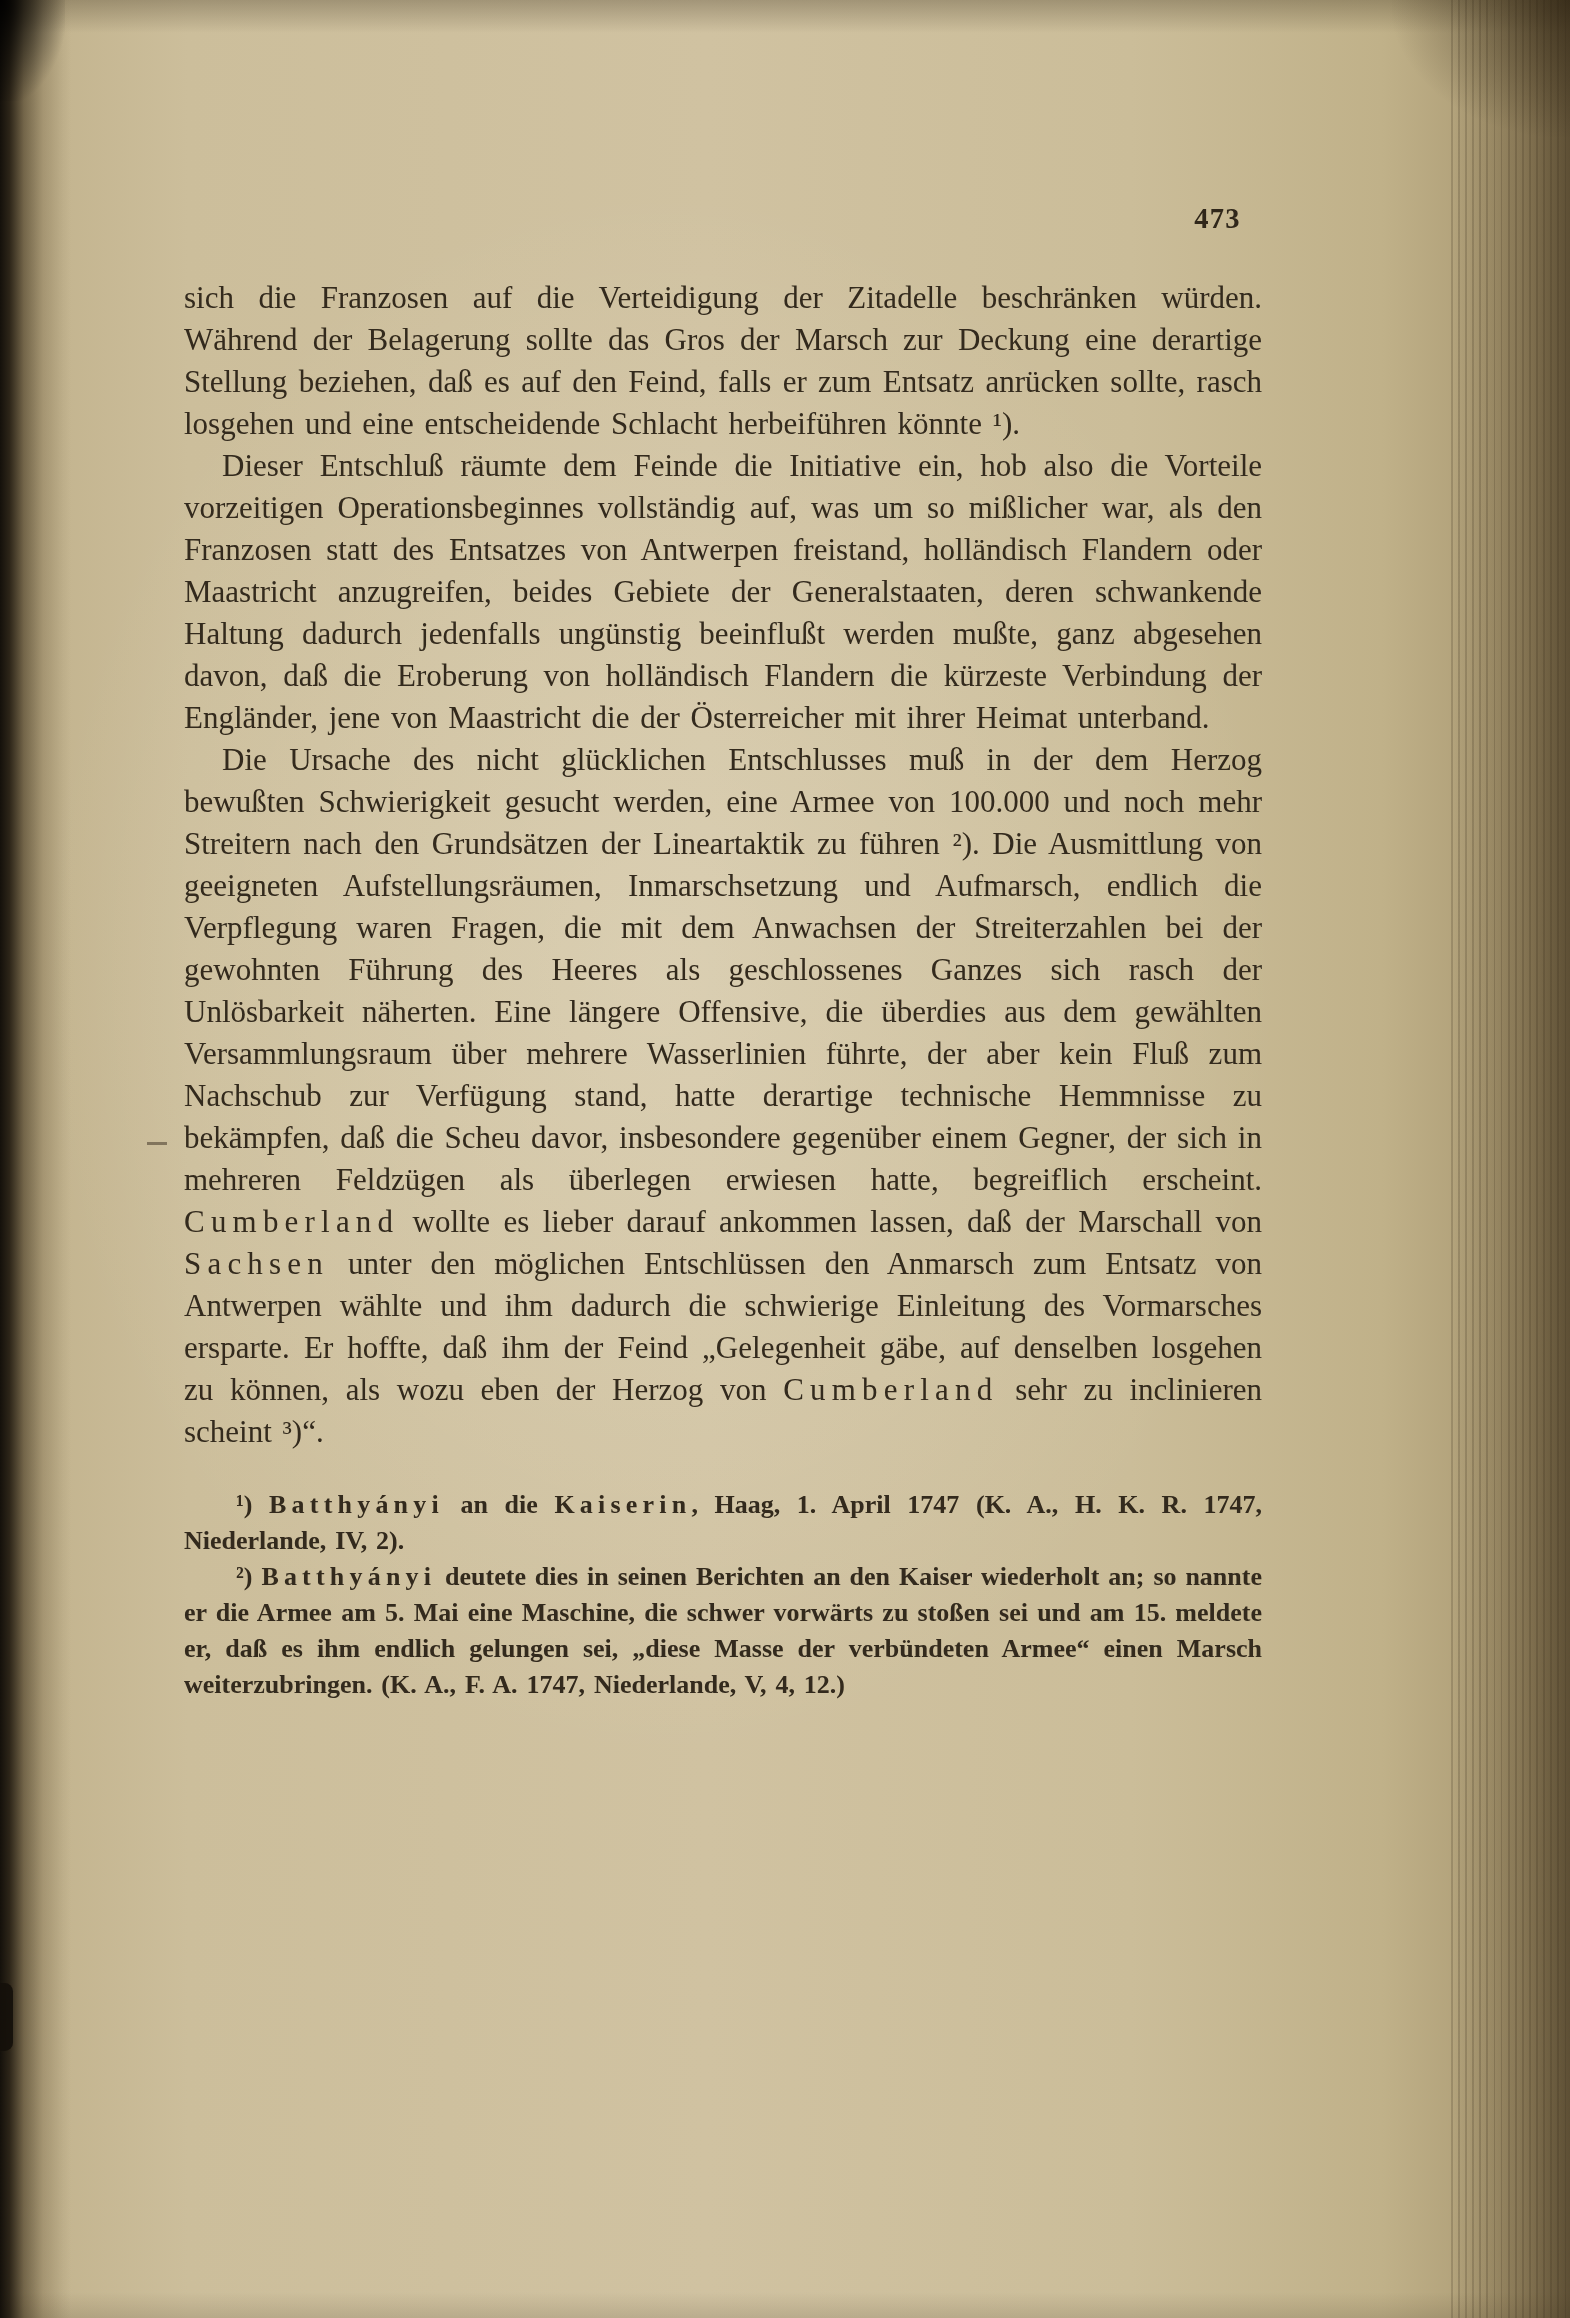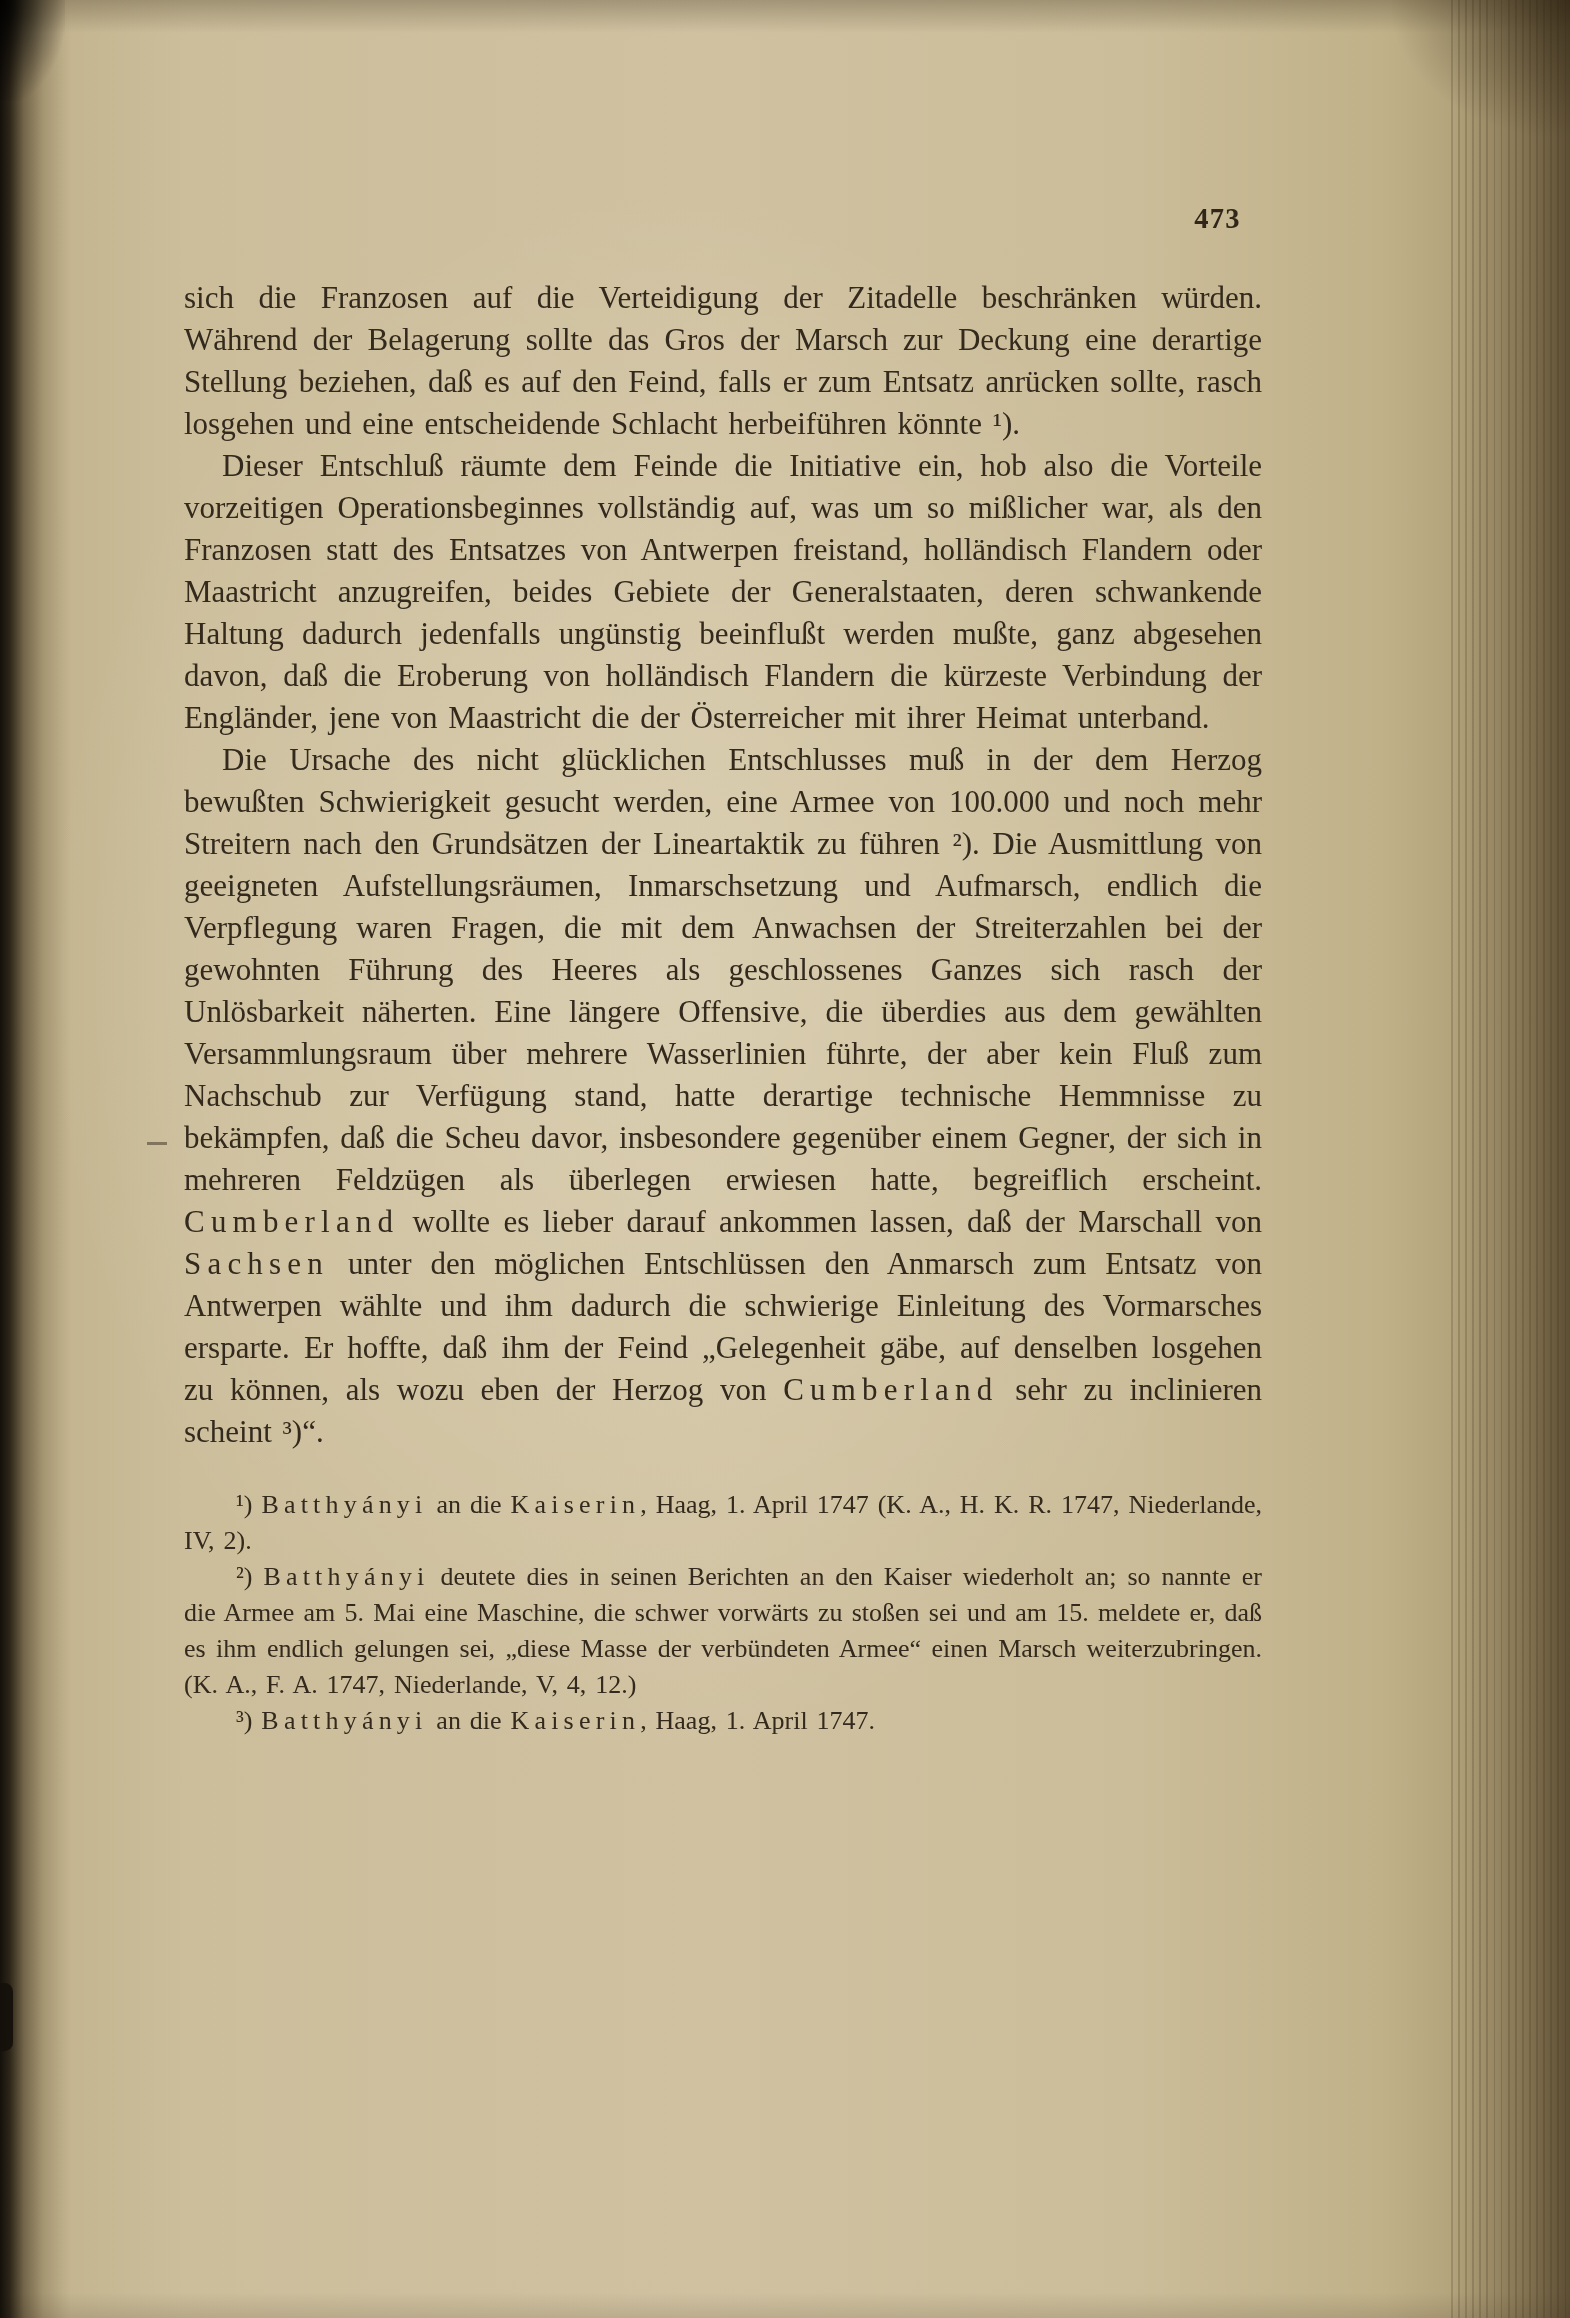--- a/index.html
+++ b/index.html
@@ -114,20 +114,21 @@
   .footnotes {
     margin-top: 34px;
     font-size: 26px;
     line-height: 36px;
   }
   .fnote {
     margin: 0;
     text-indent: 52px;
     text-align: justify;
     word-spacing: 2.4px;
+    font-weight: bold;
   }
 </style>
 </head>
 <body>
 
 <div class="scan">
   <div class="vignette"></div>
   <div class="spine"></div>
   <div class="corner-tl"></div>
   <div class="edge-right"></div>
@@ -139,17 +140,16 @@
 
   <div class="textblock">
     <div>
         <p class="para"><span>sich die Franzosen auf die Verteidigung der Zitadelle beschränken würden. Während der Belagerung sollte das Gros der Marsch zur Deckung eine derartige Stellung beziehen, daß es auf den Feind, falls er zum Entsatz anrücken sollte, rasch losgehen und eine entscheidende Schlacht herbeiführen könnte ¹).</span></p>
         <p class="para indent"><span>Dieser Entschluß räumte dem Feinde die Initiative ein, hob also die Vorteile vorzeitigen Operationsbeginnes vollständig auf, was um so mißlicher war, als den Franzosen statt des Entsatzes von Antwerpen freistand, holländisch Flandern oder Maastricht anzugreifen, beides Gebiete der Generalstaaten, deren schwankende Haltung dadurch jedenfalls ungünstig beeinflußt werden mußte, ganz abgesehen davon, daß die Eroberung von holländisch Flandern die kürzeste Verbindung der Engländer, jene von Maastricht die der Österreicher mit ihrer Heimat unterband.</span></p>
         <p class="para indent"><span>Die Ursache des nicht glücklichen Entschlusses muß in der dem Herzog bewußten Schwierigkeit gesucht werden, eine Armee von 100.000 und noch mehr Streitern nach den Grundsätzen der Lineartaktik zu führen ²). Die Ausmittlung von geeigneten Aufstellungsräumen, Inmarschsetzung und Aufmarsch, endlich die Verpflegung waren Fragen, die mit dem Anwachsen der Streiterzahlen bei der gewohnten Führung des Heeres als geschlossenes Ganzes sich rasch der Unlösbarkeit näherten. Eine längere Offensive, die überdies aus dem gewählten Versammlungsraum über mehrere Wasserlinien führte, der aber kein Fluß zum Nachschub zur Verfügung stand, hatte derartige technische Hemmnisse zu bekämpfen, daß die Scheu davor, insbesondere gegenüber einem Gegner, der sich in mehreren Feldzügen als überlegen erwiesen hatte, begreiflich erscheint. </span><span class="sperr">Cumberland</span><span> wollte es lieber darauf ankommen lassen, daß der Marschall von </span><span class="sperr">Sachsen</span><span> unter den möglichen Entschlüssen den Anmarsch zum Entsatz von Antwerpen wählte und ihm dadurch die schwierige Einleitung des Vormarsches ersparte. Er hoffte, daß ihm der Feind „Gelegenheit gäbe, auf denselben losgehen zu können, als wozu eben der Herzog von </span><span class="sperr">Cumberland</span><span> sehr zu inclinieren scheint ³)“.</span></p>
       </div>
     <div class="footnotes">
         <p class="fnote"><span>¹) </span><span class="sperr">Batthyányi</span><span> an die </span><span class="sperr">Kaiserin</span><span>, Haag, 1. April 1747 (K. A., H. K. R. 1747, Niederlande, IV, 2).</span></p>
         <p class="fnote"><span>²) </span><span class="sperr">Batthyányi</span><span> deutete dies in seinen Berichten an den Kaiser wiederholt an; so nannte er die Armee am 5. Mai eine Maschine, die schwer vorwärts zu stoßen sei und am 15. meldete er, daß es ihm endlich gelungen sei, „diese Masse der verbündeten Armee“ einen Marsch weiterzubringen. (K. A., F. A. 1747, Niederlande, V, 4, 12.)</span></p>
-        <p class="fnote"><span>³) </span><span class="sperr">Batthyányi</span><span> an die </span><span class="sperr">Kaiserin</span><span>, Haag, 1. April 1747.</span></p>
       </div>
   </div>
 </div>
 
 
 </body></html>

